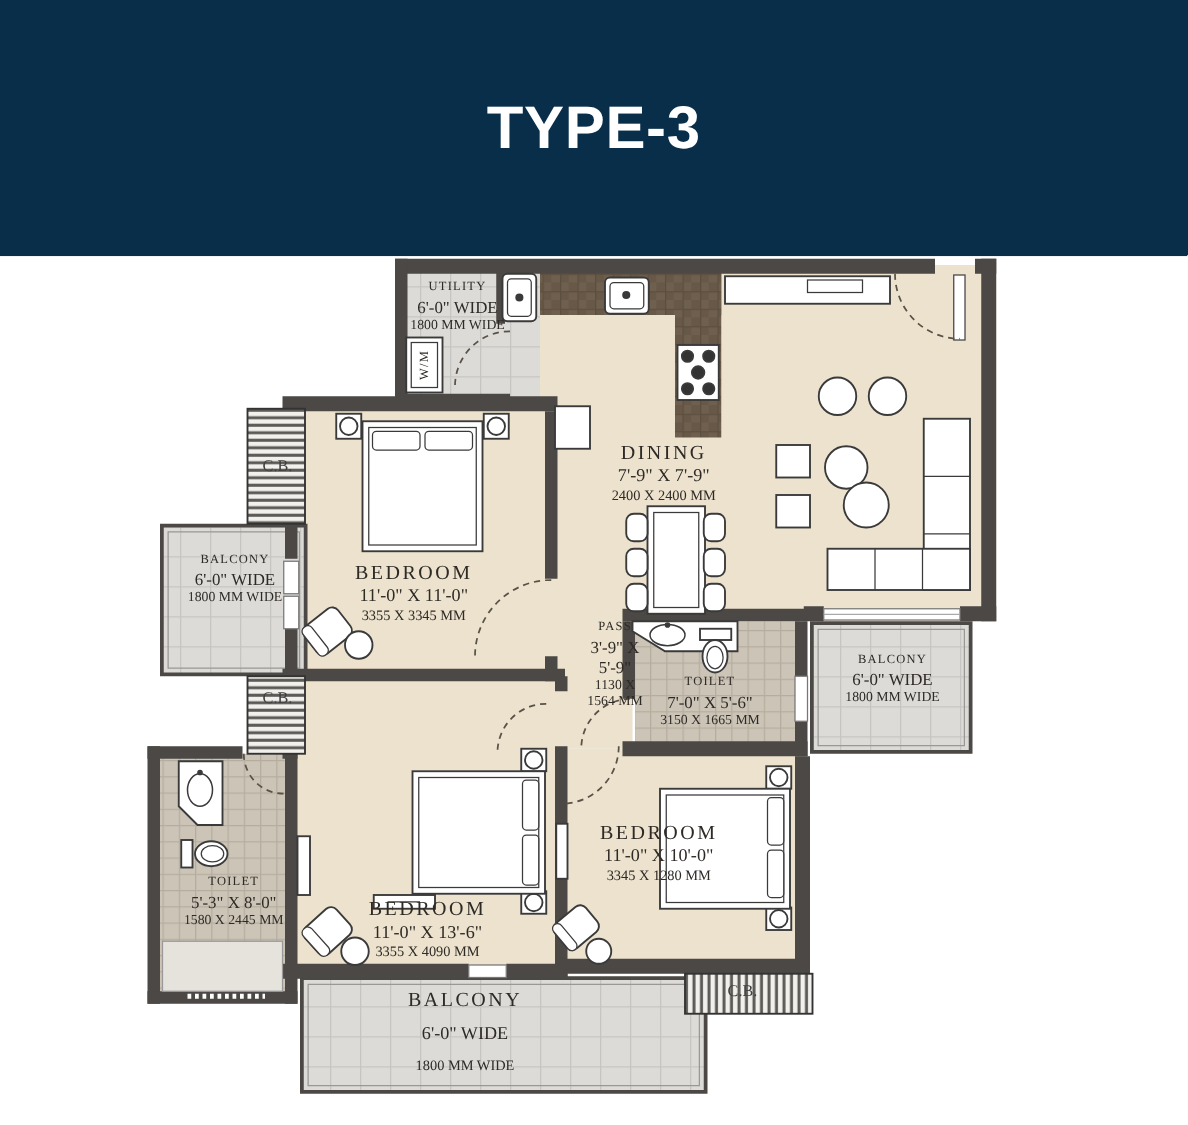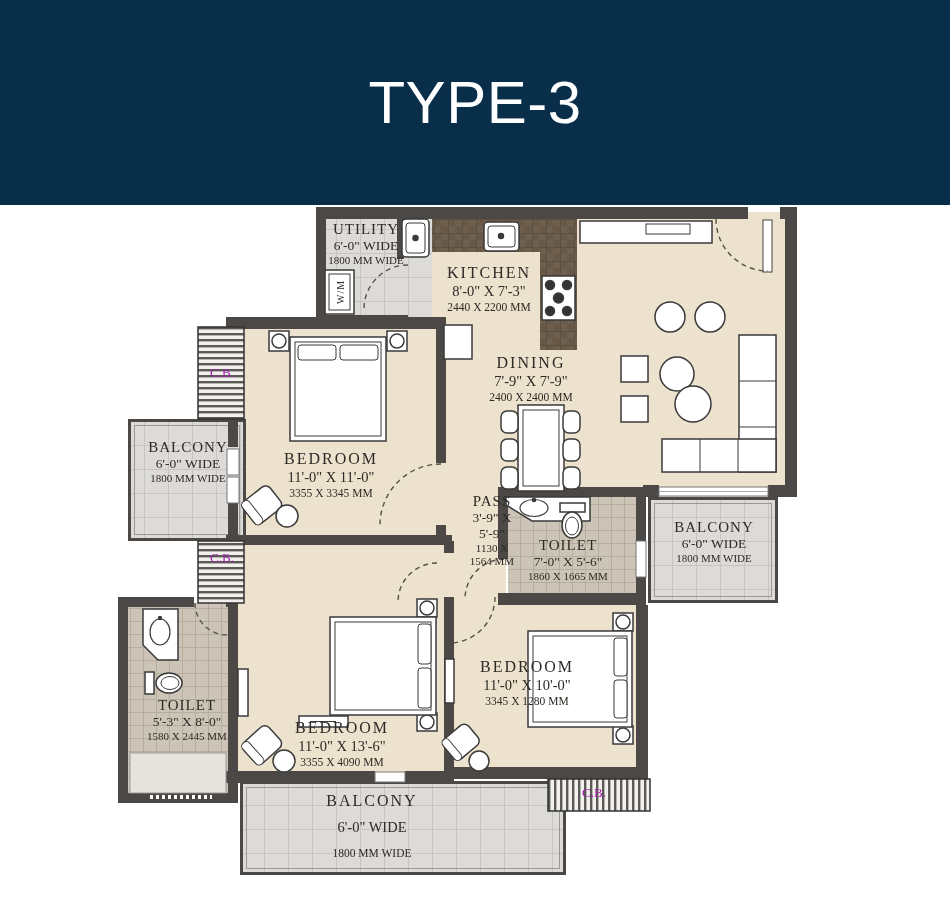--- a/index.html
+++ b/index.html
@@ -1,33 +1,33 @@
 <!DOCTYPE html>
 <html><head>
 <meta charset="utf-8">
 <style>
   html,body{margin:0;padding:0;background:#ffffff;}
   body{width:950px;height:900px;overflow:hidden;font-family:"Liberation Sans",sans-serif;}
   .header{width:950px;height:205px;background:#082e4a;color:#ffffff;display:flex;flex-direction:column;
           align-items:center;justify-content:center;text-align:center;}
-  .header .hline{font-weight:400;font-size:60px;line-height:58px;letter-spacing:.5px;white-space:nowrap;}
+  .header .hline{font-weight:700;font-size:48px;line-height:58px;letter-spacing:.5px;white-space:nowrap;}
   .plan{position:relative;width:950px;height:695px;background:#ffffff;}
   .plan svg{position:absolute;left:0;top:0;}
   .room-label{position:absolute;transform:translateX(-50%);text-align:center;
               font-family:"Liberation Serif",serif;color:#2e2a26;white-space:nowrap;z-index:5;}
   .rname{font-size:16px;letter-spacing:2px;line-height:19px;}
   .rft{font-size:14.5px;line-height:18px;}
   .rmm{font-size:11.5px;line-height:15px;}
-  .tight .rname{font-size:15px;letter-spacing:1px;line-height:17px;}
+  .tight .rname{font-size:10px;letter-spacing:1px;line-height:17px;}
   .tight .rft{font-size:13.5px;line-height:16px;}
   .tight .rmm{font-size:11px;line-height:13px;}
   .spread .rft{margin-top:8px;}
   .spread .rmm{margin-top:10px;}
   .cb-label{position:absolute;transform:translateX(-50%);font-family:"Liberation Serif",serif;
-            font-size:13px;color:#a21caf;z-index:5;white-space:nowrap;}
+            font-size:13px;color:#404040;z-index:5;white-space:nowrap;}
   .wm-label{position:absolute;font-family:"Liberation Serif",serif;font-size:10px;color:#2e2a26;
             transform:translate(-50%,-50%) rotate(-90deg);z-index:5;letter-spacing:1px;}
 </style>
 </head>
 <body>
 
 <div class="header">
   <div class="hline">TYPE-3</div>
 </div>
 
@@ -284,25 +284,20 @@
     <line x1="150" y1="592" x2="212" y2="592" stroke="#ffffff" stroke-width="4" stroke-dasharray="3,3"></line>
   </g>
 </svg>
 
 <div class="room-label tight" style="left:366px;top:16px">
   <div class="rname">UTILITY</div>
   <div class="rft">6'-0" WIDE</div>
   <div class="rmm">1800 MM WIDE</div>
 </div>
 
-<div class="room-label" style="left:489px;top:58px">
-  <div class="rname">KITCHEN</div>
-  <div class="rft">8'-0" X 7'-3"</div>
-  <div class="rmm">2440 X 2200 MM</div>
-</div>
 
 
 <div class="room-label" style="left:531px;top:148px">
   <div class="rname">DINING</div>
   <div class="rft">7'-9" X 7'-9"</div>
   <div class="rmm">2400 X 2400 MM</div>
 </div>
 
 <div class="room-label" style="left:331px;top:244px">
   <div class="rname">BEDROOM</div>
@@ -320,21 +315,21 @@
   <div class="rname">PASS</div>
   <div class="rft">3'-9" X</div>
   <div class="rft">5'-9"</div>
   <div class="rmm">1130 X</div>
   <div class="rmm">1564 MM</div>
 </div>
 
 <div class="room-label tight" style="left:568px;top:332px">
   <div class="rname">TOILET</div>
   <div class="rft">7'-0" X 5'-6"</div>
-  <div class="rmm">1860 X 1665 MM</div>
+  <div class="rmm">3150 X 1665 MM</div>
 </div>
 
 <div class="room-label tight" style="left:714px;top:314px">
   <div class="rname">BALCONY</div>
   <div class="rft">6'-0" WIDE</div>
   <div class="rmm">1800 MM WIDE</div>
 </div>
 
 <div class="room-label" style="left:342px;top:513px">
   <div class="rname">BEDROOM</div>

